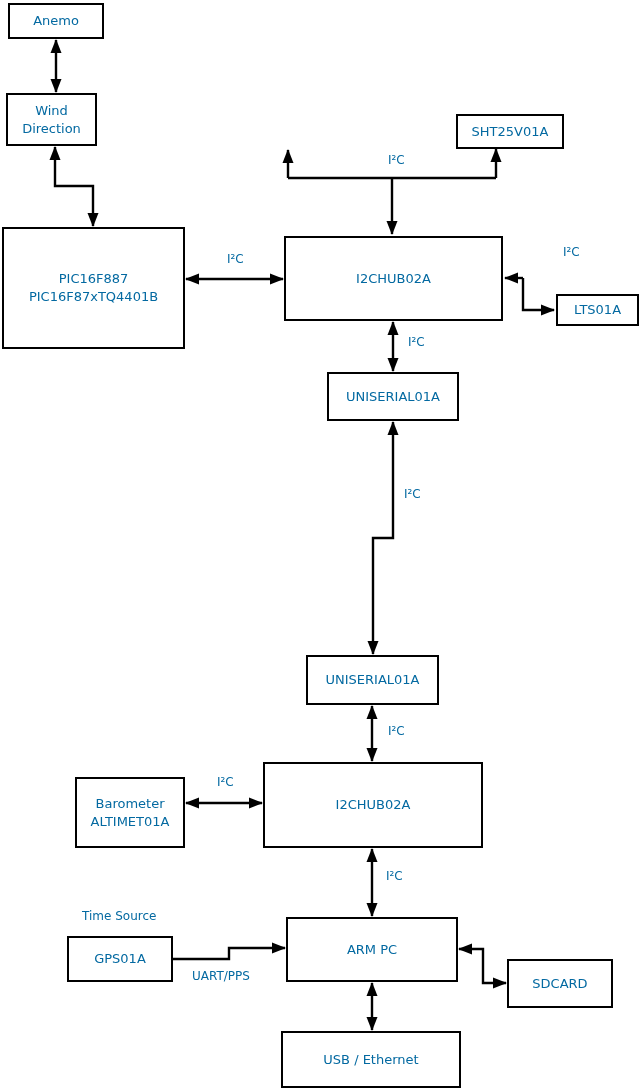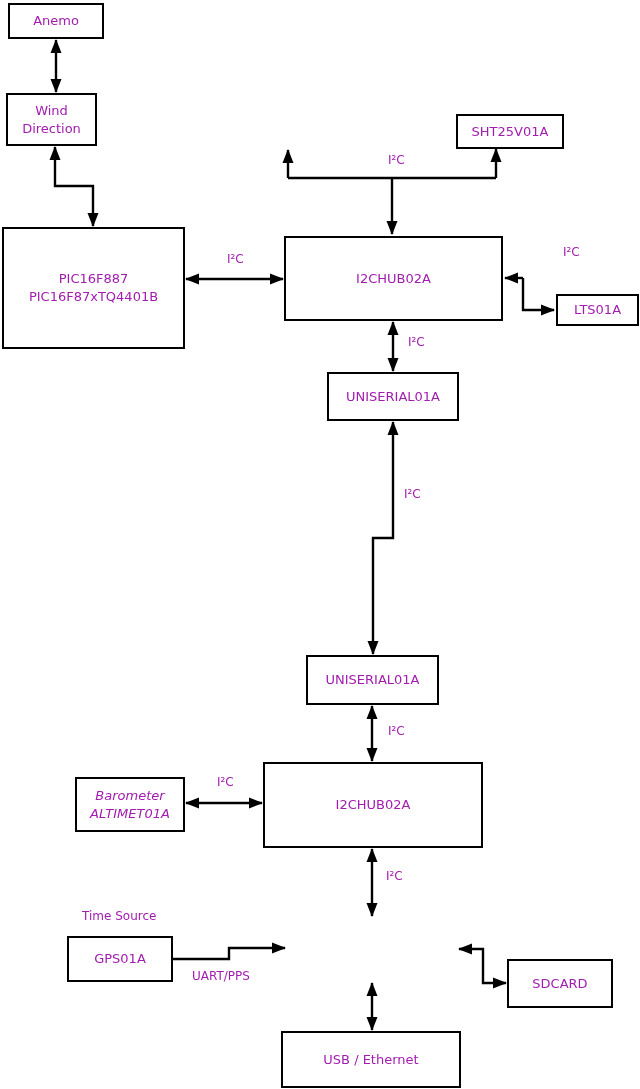--- a/index.html
+++ b/index.html
@@ -1,21 +1,21 @@
 <!DOCTYPE html>
 <html><head>
 <meta charset="utf-8">
 <style>
   html,body{margin:0;padding:0;background:#ffffff;}
   .canvas{
     position:relative;
     width:640px;height:1089px;
     background:#ffffff;
     font-family:"DejaVu Sans","Liberation Sans",sans-serif;
-    color:#a21caf;
+    color:#0369a1;
     overflow:hidden;
   }
   .wires{position:absolute;left:0;top:0;width:640px;height:1089px;}
   .box{
     position:absolute;
     box-sizing:border-box;
     border:2.5px solid #000000;
     background:#ffffff;
     display:flex;
     flex-direction:column;
@@ -100,29 +100,32 @@
   </div>
 
   <div class="box" style="left:306px;top:655px;width:133px;height:50px;">
     <span>UNISERIAL01A</span>
   </div>
 
   <div class="box" style="left:263px;top:762px;width:220px;height:86px;">
     <span>I2CHUB02A</span>
   </div>
 
-  <div class="box" style="left:75px;top:777px;width:110px;height:55px;font-style:italic;">
+  <div class="box" style="left:75px;top:777px;width:110px;height:71px;">
     <span>Barometer</span>
     <span>ALTIMET01A</span>
   </div>
 
   <div class="box" style="left:67px;top:936px;width:106px;height:46px;">
     <span>GPS01A</span>
   </div>
 
+  <div class="box" style="left:286px;top:917px;width:172px;height:65px;">
+    <span>ARM PC</span>
+  </div>
 
   <div class="box" style="left:507px;top:959px;width:106px;height:49px;">
     <span>SDCARD</span>
   </div>
 
   <div class="box" style="left:281px;top:1031px;width:180px;height:57px;">
     <span>USB / Ethernet</span>
   </div>
 
   <div class="edge-label" style="left:388px;top:154px;">I²C</div>

